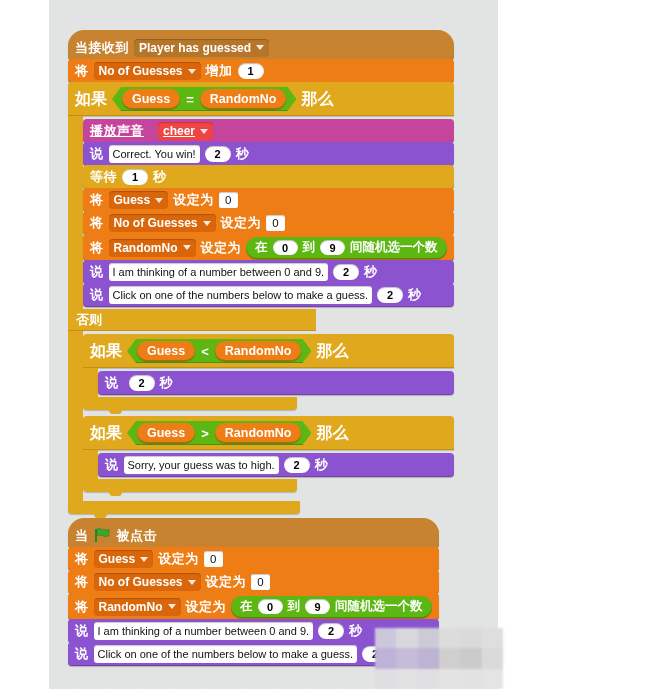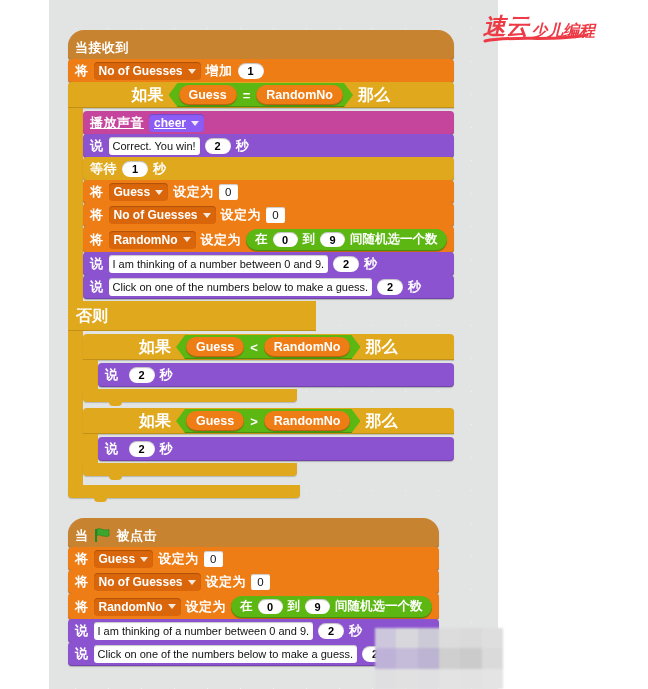--- a/index.html
+++ b/index.html
@@ -129,21 +129,21 @@
     display:inline-flex; align-items:center;
     border-radius:4px;
     height:18px;
     padding:0 5px;
     font-size:12px; font-weight:bold;
     color:#ffffff;
     box-shadow: inset 0 1px 1px rgba(0,0,0,.20);
   }
   .dd.on-data{background:#D9660B;}
   .dd.on-event{background:#B5762A;}
-  .dd.on-sound{background:#8b5cf6;}
+  .dd.on-sound{background:#ef4444;margin-left:9px;}
   .caret{
     margin-left:5px;
     width:0;height:0;
     border-left:4px solid transparent;
     border-right:4px solid transparent;
     border-top:5px solid rgba(255,255,255,.85);
   }
   
   .repvar{
     display:inline-flex; align-items:center; justify-content:center;
@@ -177,26 +177,25 @@
     color:#fff; font-weight:bold; font-size:12.5px;
     box-shadow: inset 0 -1px 0 rgba(0,0,0,.22), 0 1px 1px rgba(0,0,0,.2);
   }
   .reporter-green .oval{height:15px;min-width:15px;}
 
   
   .cblk{position:relative;}
   .cbar{
     position:relative;
     display:flex; align-items:center;
-    height:26px;
+    height:34px;
     border-radius:4px 4px 0 0;
-    padding:0 0;
+    padding:0 7px;
     color:#fff; font-weight:bold;
     box-shadow: inset 0 -1px 0 rgba(0,0,0,.14), 0 1px 1px rgba(0,0,0,.18);
-    justify-content: center;
   }
   .cbody{
     position:relative;
     border-left:15px solid #E0A81C;
     padding:3px 0 3px 0;
     min-height:10px;
   }
   .cfoot{
     height:13px;
     border-radius:0 0 4px 4px;
@@ -205,23 +204,23 @@
     width:232px;
   }
   .cfoot::after{
     content:"";
     position:absolute; left:26px; bottom:-4px;
     width:13px;height:5px;border-radius:0 0 4px 4px;
     background:inherit;
   }
   .cmid{
     display:flex; align-items:center;
-    height:30px;
+    height:22px;
     padding:0 8px;
-    color:#fff;font-weight:bold;font-size:16px;
+    color:#fff;font-weight:bold;font-size:13px;
     position:relative;
     box-shadow: inset 0 -1px 0 rgba(0,0,0,.14);
   }
 
   
   .flag{
     display:inline-block;
     width:16px;height:15px;
     position:relative;
     margin:0 6px;
@@ -233,20 +232,24 @@
 
 <div id="root">
 
   <div class="canvas"></div>
 
   <div class="script" style="left:68px; top:30px;">
 
     <div class="blk hat c-event">
       <span class="zh">当接收到</span>
       <span class="gap"></span>
+      <span class="dd on-event">
+        <span>Player has guessed</span>
+        <i class="caret"></i>
+      </span>
     </div>
 
     <div class="blk c-data">
       <span class="zh">将</span>
       <span class="gap"></span>
       <span class="dd on-data">
         <span>No of Guesses</span>
         <i class="caret"></i>
       </span>
       <span class="gap"></span>
@@ -405,20 +408,21 @@
               <span>&gt;</span>
               <span class="repvar">RandomNo</span>
             </span>
             <span class="gap"></span>
             <span class="zh">那么</span>
           </div>
           <div class="cbody">
             <div class="blk c-looks">
               <span class="zh">说</span>
               <span class="gap"></span>
+              <span class="txtfield">Sorry, your guess was to high.</span>
               <span class="gap"></span>
               <span class="oval">2</span>
               <span class="gap"></span>
               <span class="zh">秒</span>
             </div>
           </div>
           <div class="cfoot c-control" style="width:214px;"></div>
         </div>
 
         <div style="height:6px"></div>
@@ -521,23 +525,14 @@
       <i style="background:#cbcbcb"></i>
       <i style="background:#dadada"></i>
     <i style="background:#dfdfe1"></i>
       <i style="background:#e1e1e1"></i>
       <i style="background:#e0e0e2"></i>
     <i style="background:#e3e3e3"></i>
       <i style="background:#e2e2e2"></i>
       <i style="background:#e4e4e4"></i>
   </div>
 
-  <div class="watermark">
-    <svg width="140" height="44" viewBox="0 0 140 44">
-      <g fill="#ED3A45" font-family="'DejaVu Sans', sans-serif" font-weight="bold">
-        <text x="0" y="26" font-size="23" font-style="italic">速云</text>
-        <text x="48" y="28" font-size="16" font-style="italic">少儿编程</text>
-      </g>
-      <path d="M2,33 C30,27 70,34 104,27" stroke="#ED3A45" stroke-width="3" fill="none" stroke-linecap="round"></path>
-    </svg>
-  </div>
 
 </div>
 
 </body></html>

